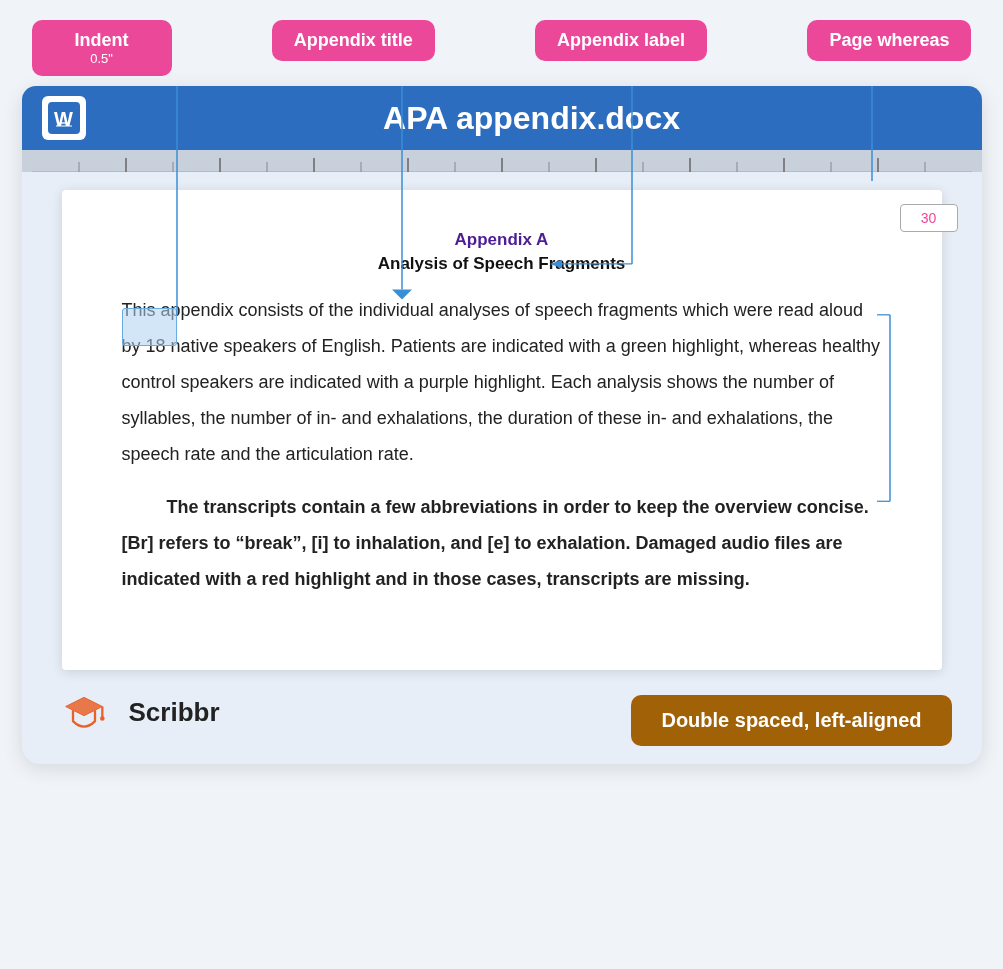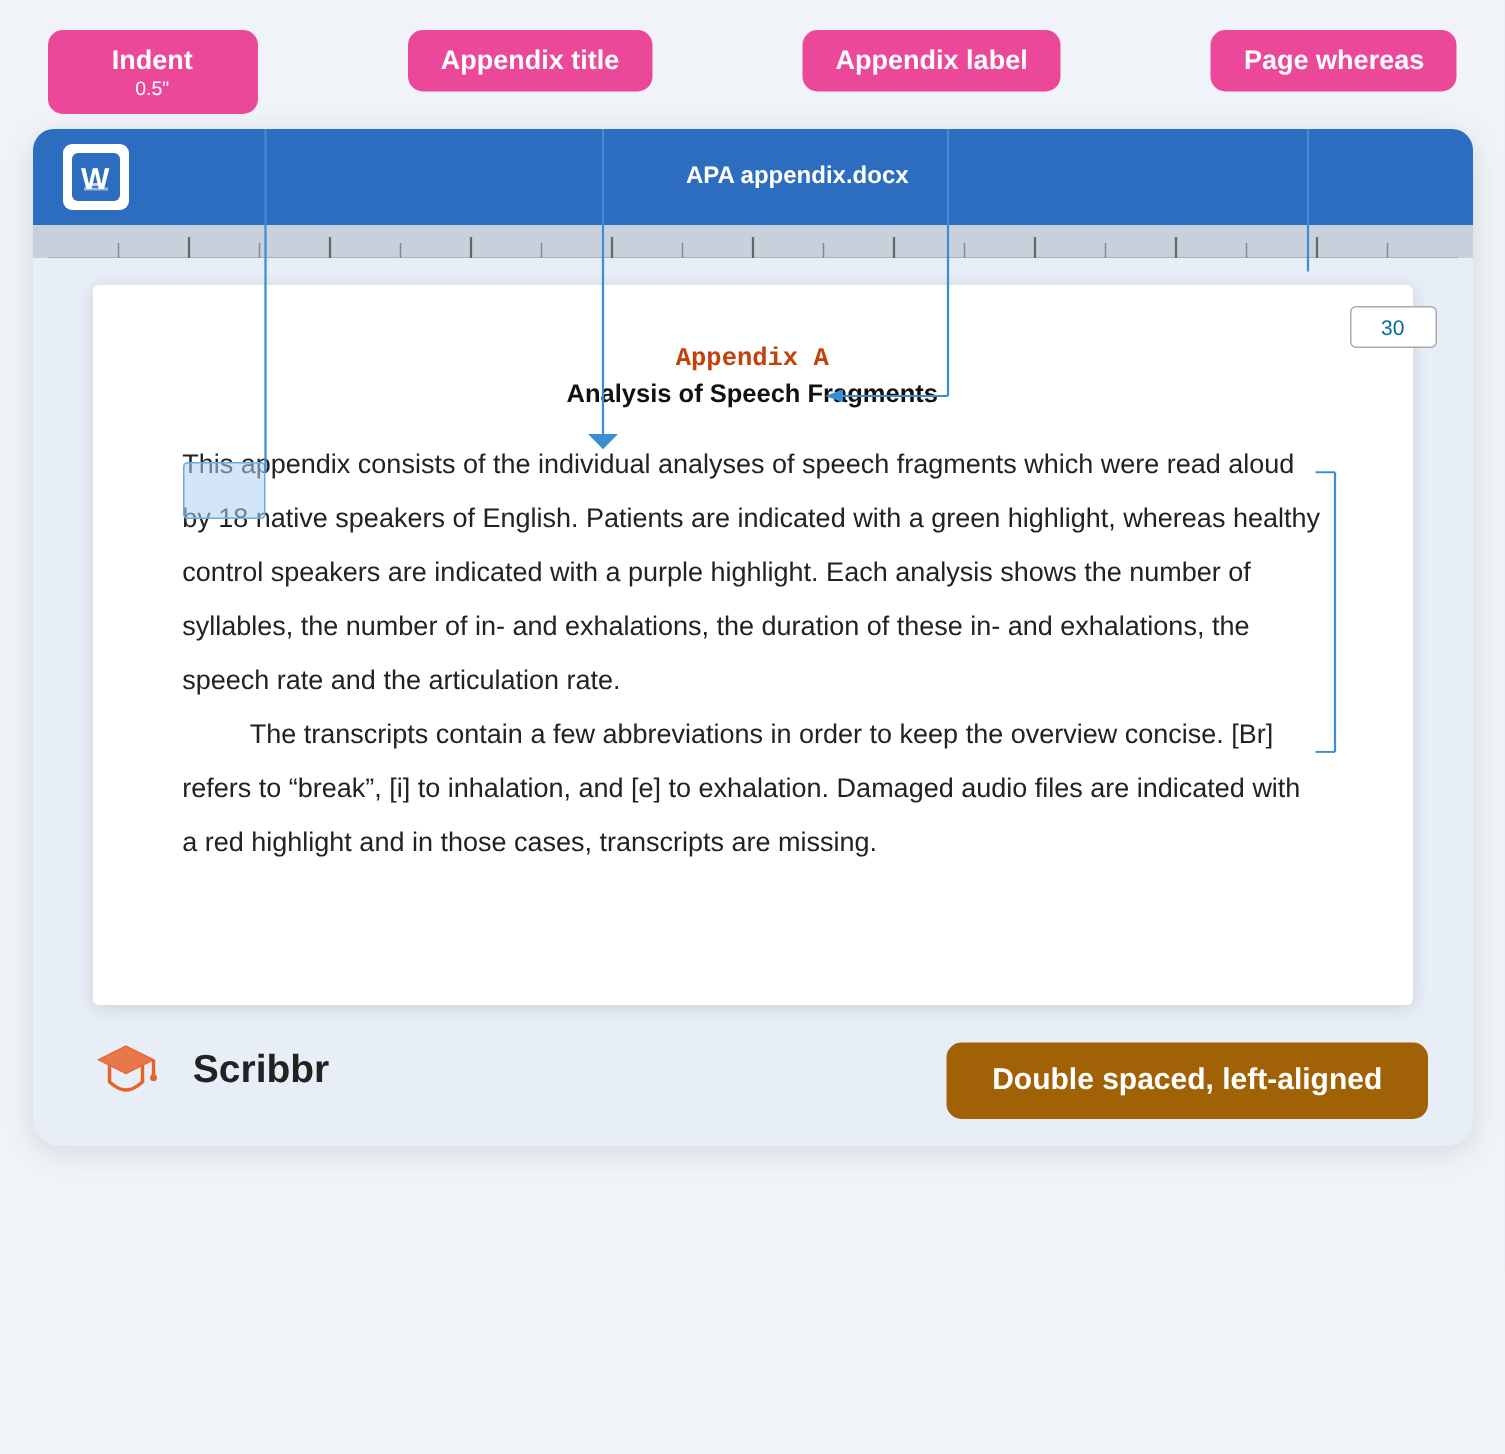--- a/index.html
+++ b/index.html
@@ -79,21 +79,21 @@
       justify-content: center;
       color: #2d6dbf;
       font-size: 22px;
       font-weight: bold;
       flex-shrink: 0;
     }
 
     .word-title {
       flex: 1;
       text-align: center;
-      font-size: 16px;
+      font-size: 32px;
     }
 
     
     .ruler {
       background: #c8d0dc;
       height: 22px;
       width: 100%;
       position: relative;
       display: flex;
       align-items: center;
@@ -124,43 +124,42 @@
       right: -16px;
       background: white;
       border: 1.5px solid #aaa;
       border-radius: 4px;
       width: 58px;
       height: 28px;
       display: flex;
       align-items: center;
       justify-content: center;
       font-size: 14px;
-      color: #0369a1;
+      color: #ec4899;
     }
 
     
     .indent-box {
       position: absolute;
       left: 60px;
       top: 118px;
       width: 55px;
       height: 38px;
       background: rgba(173, 210, 240, 0.55);
       border: 1.5px solid #6aace0;
       border-radius: 3px;
     }
 
     .appendix-label-line {
       text-align: center;
       font-size: 17px;
       font-weight: bold;
       margin-bottom: 4px;
-      color: #c2410c;
-      position: relative;
-      font-family: Liberation Mono, monospace;
+      color: #4c1d95;
+      position: relative;
     }
 
     .appendix-title-line {
       text-align: center;
       font-size: 17px;
       font-weight: bold;
       margin-bottom: 18px;
       color: #111;
     }
 
@@ -297,21 +296,21 @@
       </div>
 
       <div class="appendix-title-line">
         <span>Analysis of Speech Fragments</span>
       </div>
 
       <div class="body-text">
         <p>
           <span>This appendix consists of the individual analyses of speech fragments which were read aloud by 18 native speakers of English. Patients are indicated with a green highlight, whereas healthy control speakers are indicated with a purple highlight. Each analysis shows the number of syllables, the number of in- and exhalations, the duration of these in- and exhalations, the speech rate and the articulation rate.</span>
         </p>
-        <p class="indented" style="margin-top:0;">
+        <p class="indented" style="margin-top:17px;font-weight:bold;">
           <span>The transcripts contain a few abbreviations in order to keep the overview concise. [Br] refers to “break”, [i] to inhalation, and [e] to exhalation. Damaged audio files are indicated with a red highlight and in those cases, transcripts are missing.</span>
         </p>
       </div>
     </div>
 
     <div class="scribbr-area">
 
       <svg class="scribbr-icon" viewBox="0 0 48 48" xmlns="http://www.w3.org/2000/svg">
         <polygon points="24,8 44,18 24,28 4,18" fill="#e8612a" opacity="0.85"></polygon>
         <polygon points="24,8 44,18 24,28 4,18" fill="none" stroke="#e8612a" stroke-width="1"></polygon>

